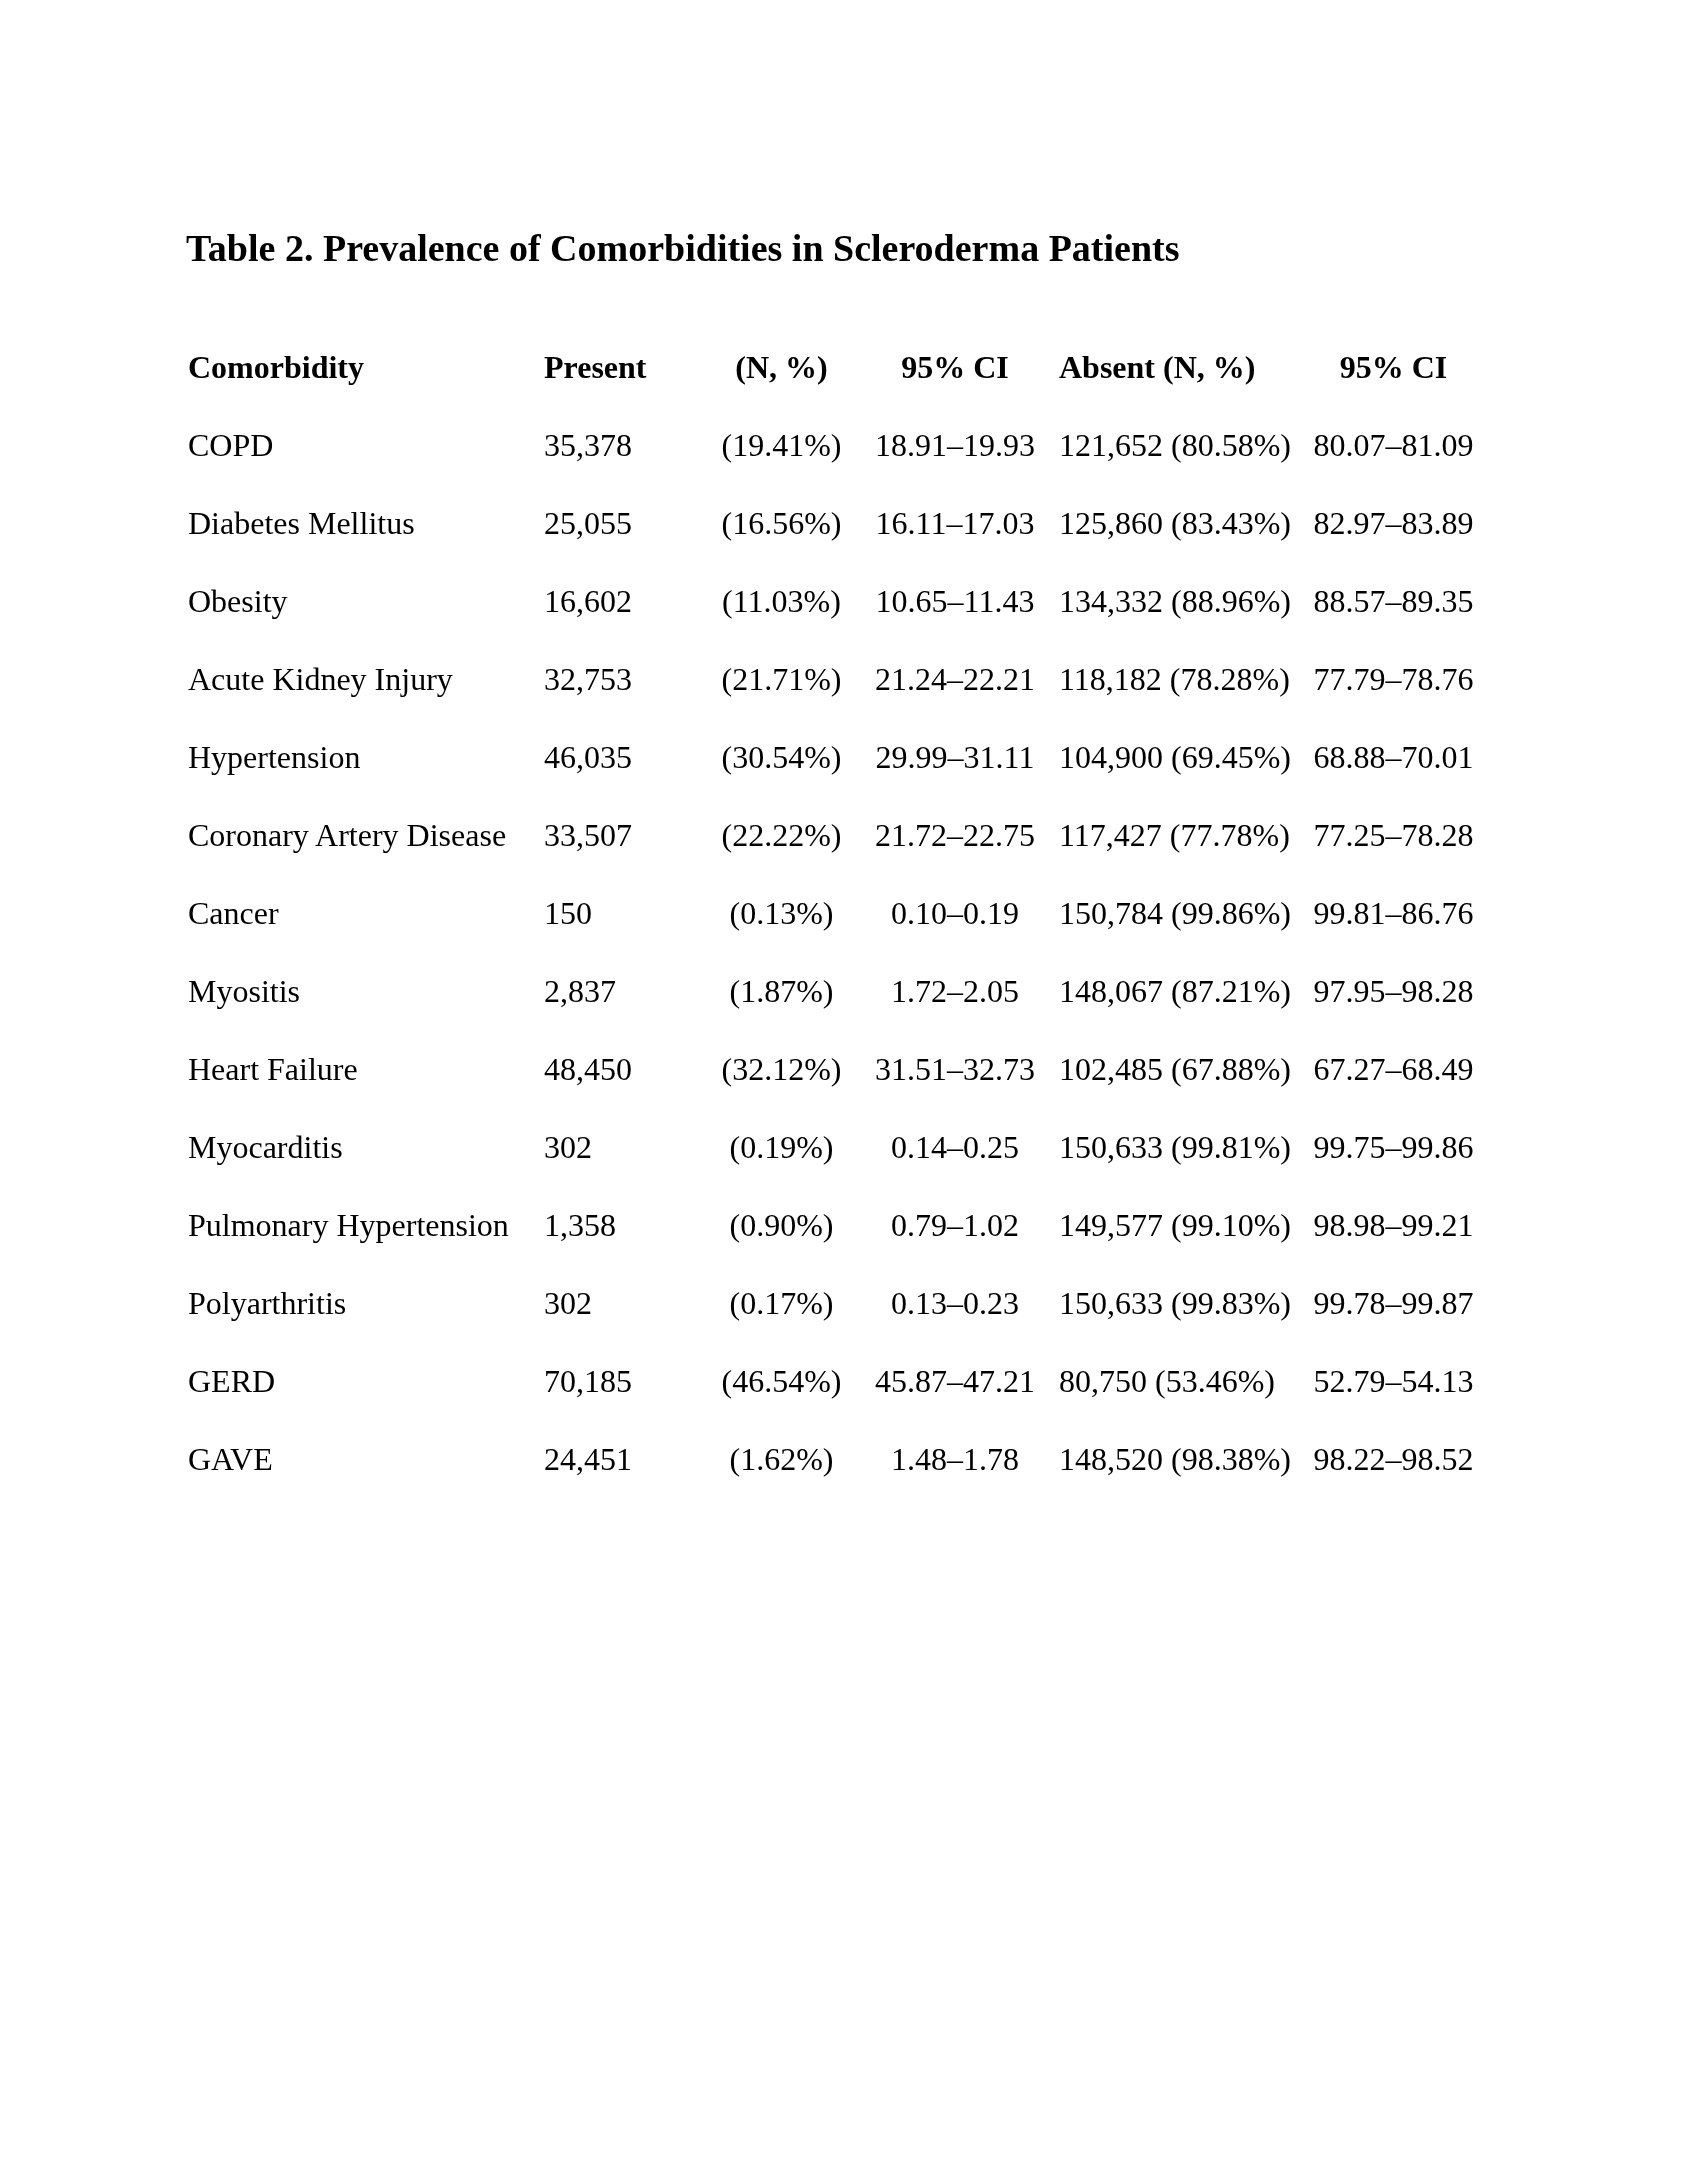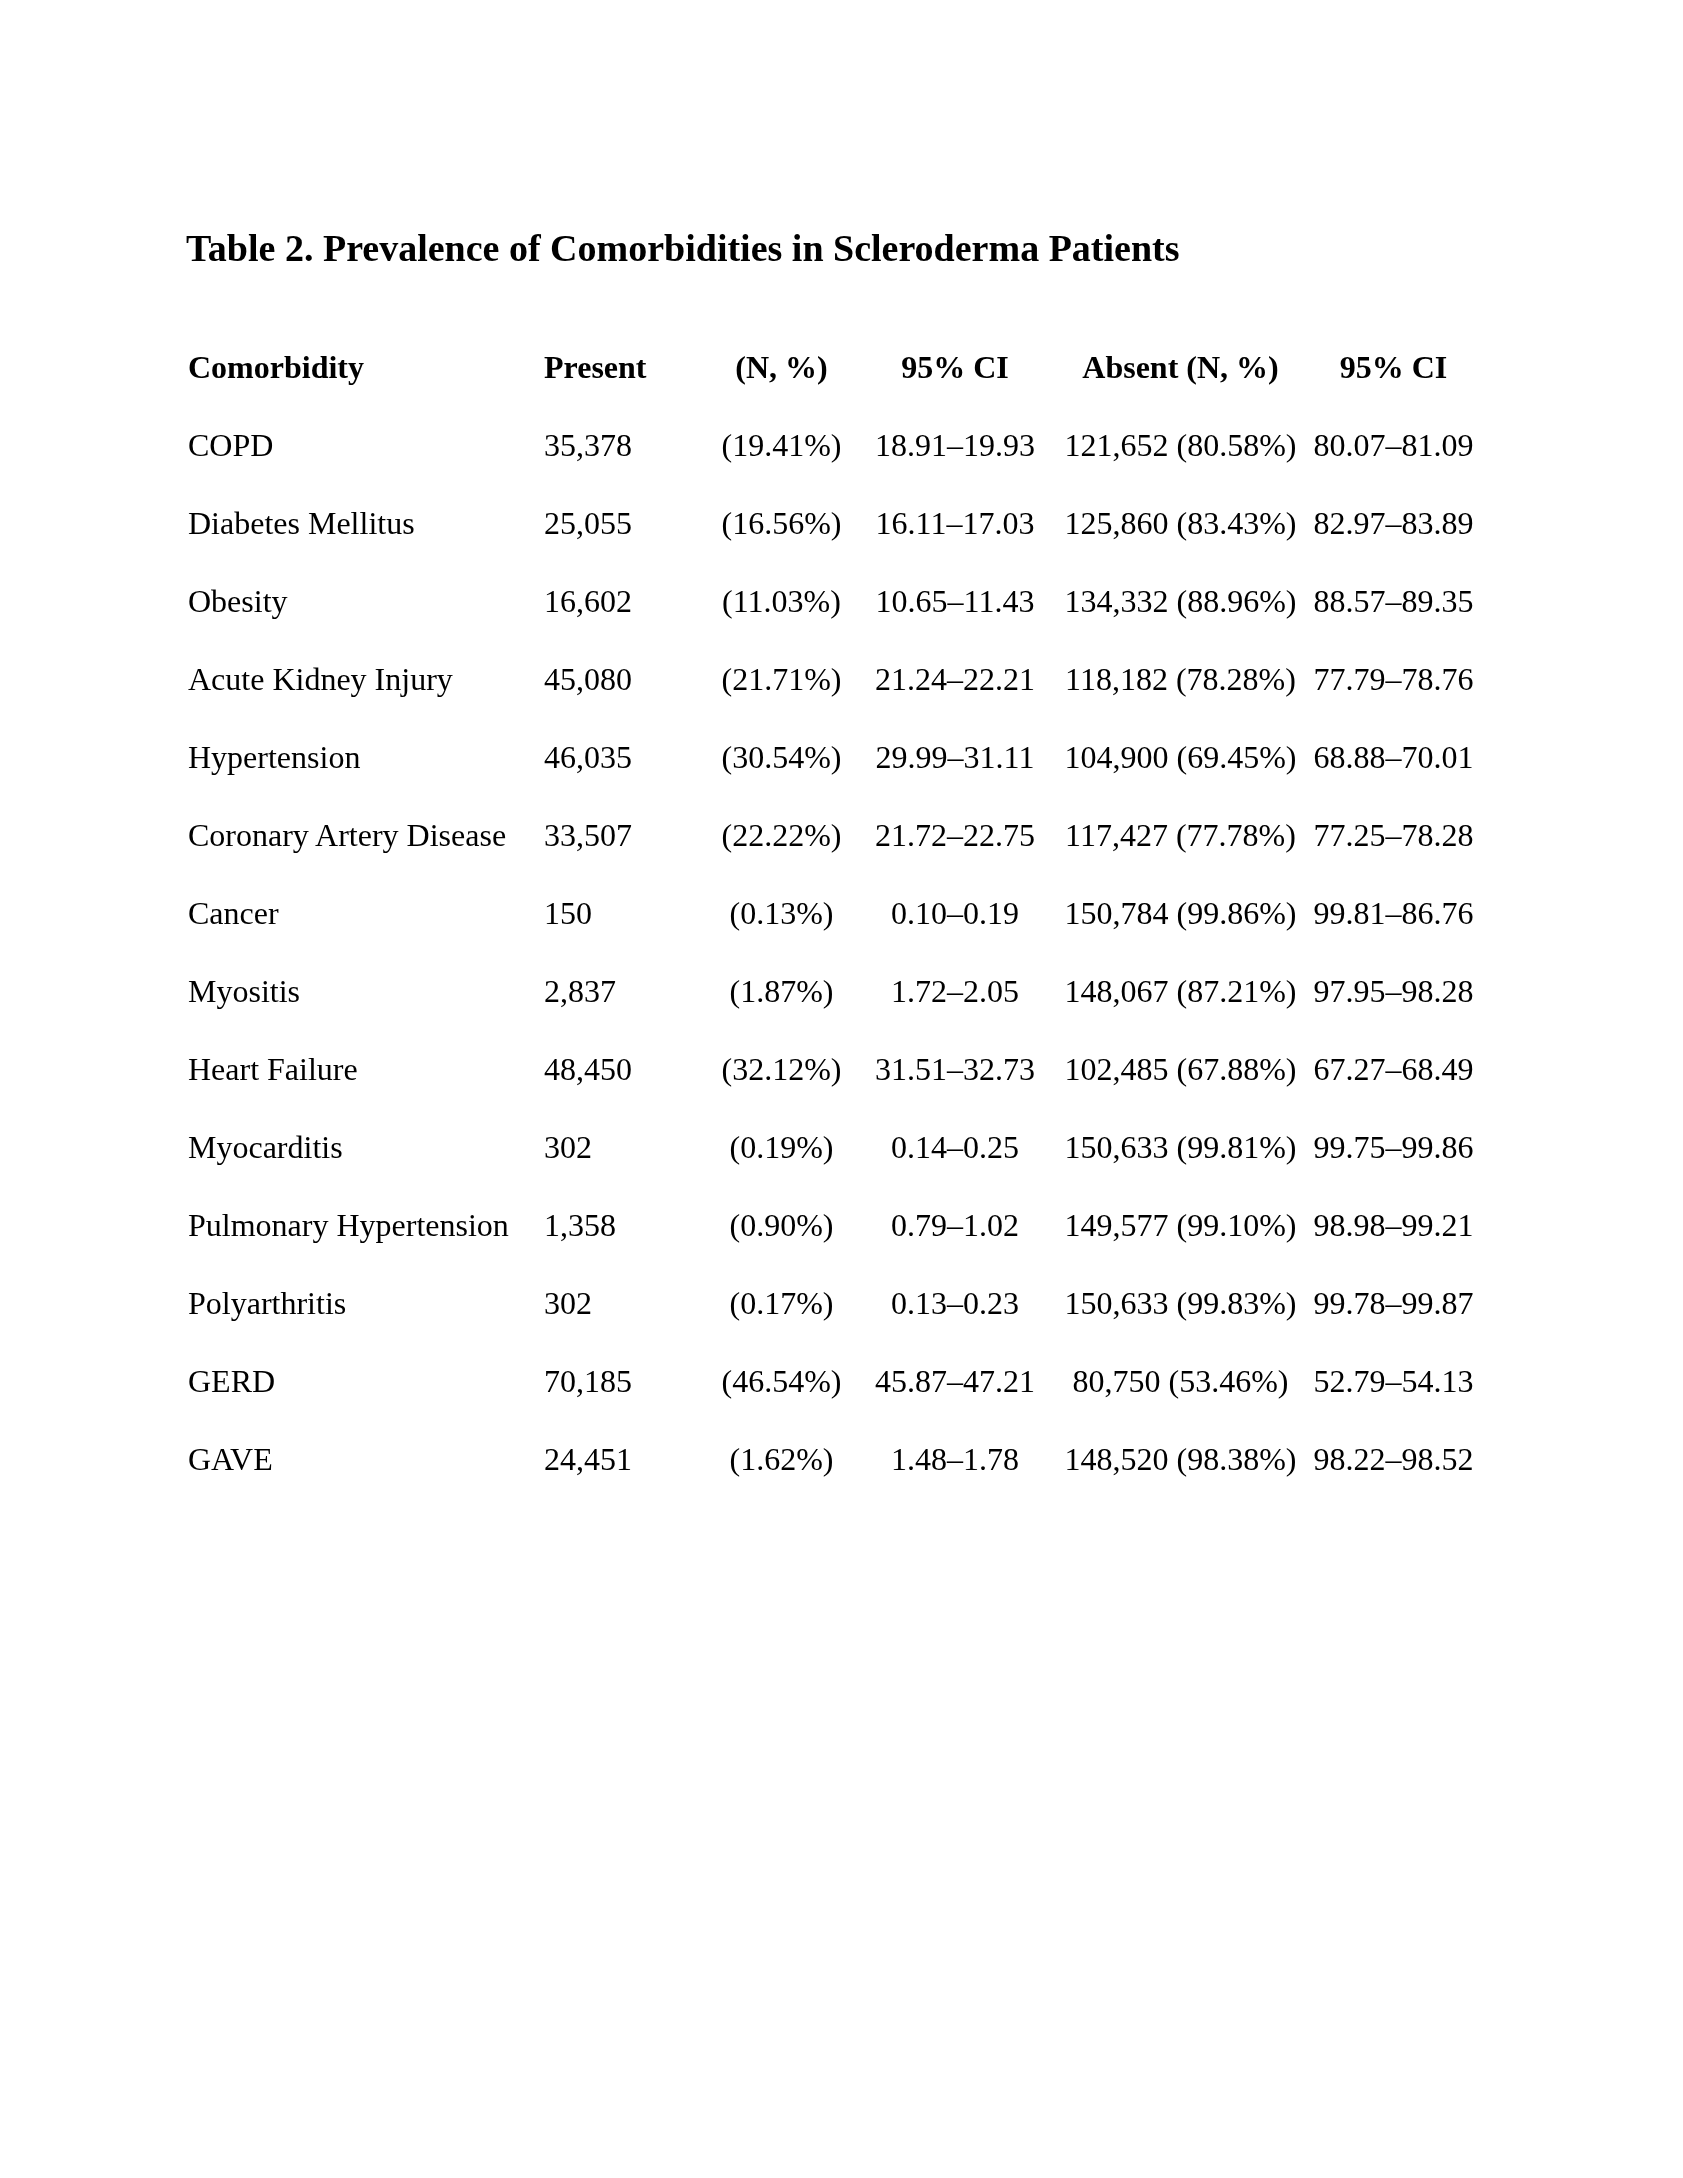--- a/index.html
+++ b/index.html
@@ -44,21 +44,21 @@
   table.comorbidity-table th {
     font-weight: bold;
   }
   table.comorbidity-table td {
     font-weight: normal;
   }
   .c0 { width: 356px; text-align: left; }
   .c1 { width: 168px; text-align: left; }
   .c2 { width: 139px; text-align: center; }
   .c3 { width: 208px; text-align: center; }
-  .c4 { width: 243px; text-align: center; }
+  .c4 { width: 243px; text-align: left; }
   .c5 { width: 183px; text-align: center; }
 </style>
 </head>
 <body>
 
 <div class="page-title">Table 2. Prevalence of Comorbidities in Scleroderma Patients</div>
 
 <table class="comorbidity-table">
   <thead>
     <tr>
@@ -90,21 +90,21 @@
       <tr>
         <td class="c0">Obesity</td>
         <td class="c1">16,602</td>
         <td class="c2">(11.03%)</td>
         <td class="c3">10.65–11.43</td>
         <td class="c4">134,332 (88.96%)</td>
         <td class="c5">88.57–89.35</td>
       </tr>
       <tr>
         <td class="c0">Acute Kidney Injury</td>
-        <td class="c1">45,080</td>
+        <td class="c1">32,753</td>
         <td class="c2">(21.71%)</td>
         <td class="c3">21.24–22.21</td>
         <td class="c4">118,182 (78.28%)</td>
         <td class="c5">77.79–78.76</td>
       </tr>
       <tr>
         <td class="c0">Hypertension</td>
         <td class="c1">46,035</td>
         <td class="c2">(30.54%)</td>
         <td class="c3">29.99–31.11</td>

